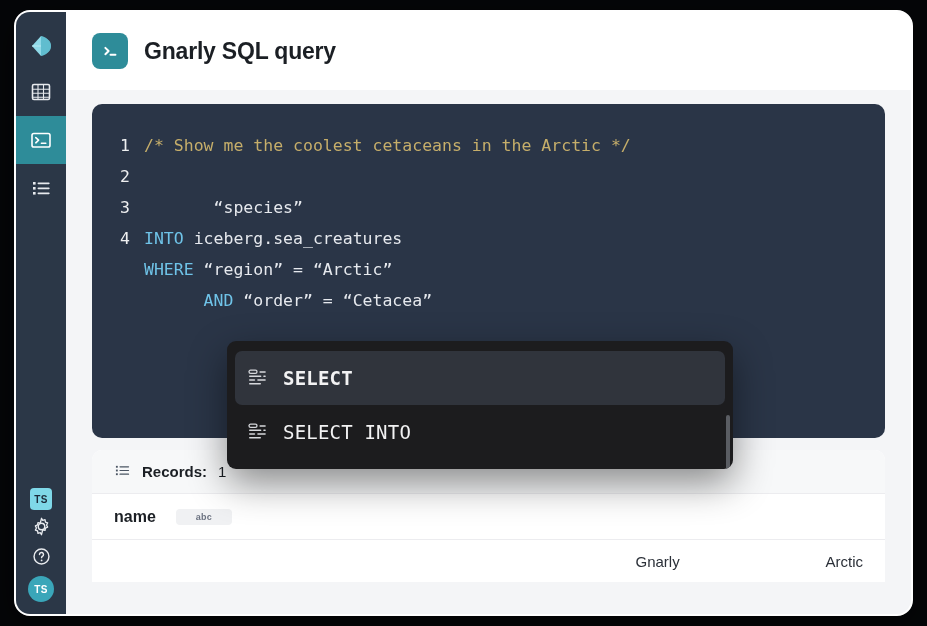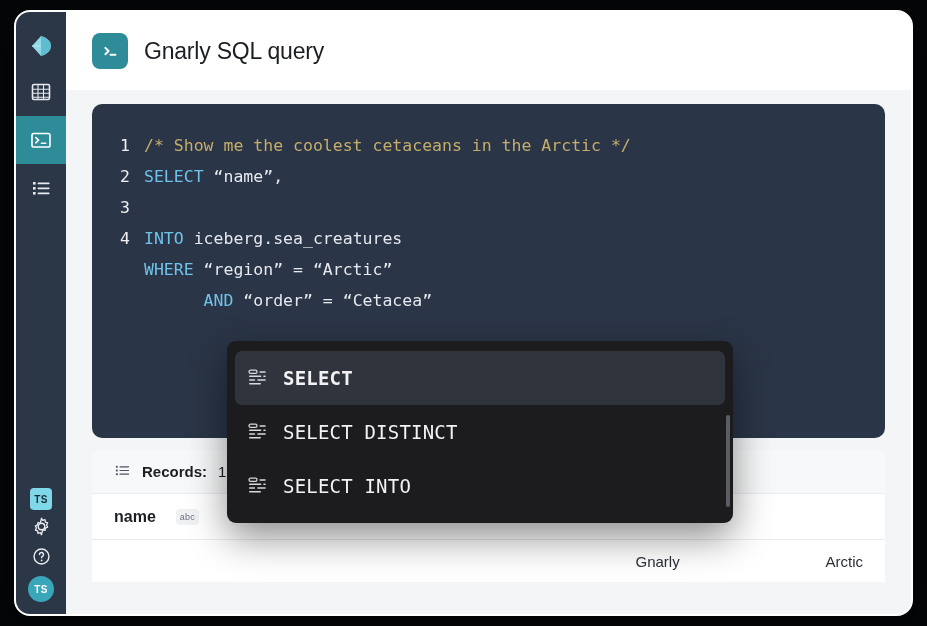--- a/index.html
+++ b/index.html
@@ -89,21 +89,21 @@
     flex: 0 0 78px;
   }
   .title-icon {
     width: 36px; height: 36px; border-radius: 8px;
     background: #2e8c99;
     display: flex; align-items: center; justify-content: center;
     margin-right: 16px;
   }
   .page-title {
     font-size: 23px;
-    font-weight: 400;
+    font-weight: 700;
     color: #1b1f24;
     letter-spacing: -0.2px;
   }
 
   .content {
     flex: 1;
     padding: 14px 26px 0 26px;
     position: relative;
     min-height: 0;
   }
@@ -207,22 +207,22 @@
   }
   .th {
     display: flex; align-items: center; gap: 9px;
     font-size: 16px; font-weight: 700; color: #1b1f24;
   }
   .col-1 { width: 190px; flex: 0 0 190px; gap: 20px; }
   .type-badge {
     background: #f0f1f3;
     color: #6b7280;
     font-size: 9px;
-    font-weight: 400;
-    padding: 3px 4px;
+    font-weight: 700;
+    padding: 3px 20px;
     border-radius: 4px;
     letter-spacing: .2px;
     text-align: center;
   }
   .table-row {
     display: flex;
     height: 42px;
     align-items: center;
     padding: 0 22px;
     font-size: 15px;
@@ -316,22 +316,22 @@
         </svg>
       </div>
       <div class="page-title">Gnarly SQL query</div>
     </div>
 
     <div class="content">
 
       <div class="editor">
         <div id="code-lines">
             <div class="code-line"><span class="gutter">1</span><span class="code-text"><span class="tok-comment">/* Show me the coolest cetaceans in the Arctic */</span></span></div>
-            <div class="code-line"><span class="gutter">2</span><span class="code-text"><span class="tok-kw">SELECT</span><span class="tok-plain"> “name”,</span></span></div>
-            <div class="code-line"><span class="gutter">3</span></div>
+            <div class="code-line"><span class="gutter">2</span></div>
+            <div class="code-line"><span class="gutter">3</span><span class="code-text"><span class="tok-plain">       “species”</span></span></div>
             <div class="code-line"><span class="gutter">4</span><span class="code-text"><span class="tok-kw">INTO</span><span class="tok-plain"> iceberg.sea_creatures</span></span></div>
             <div class="code-line"><span class="gutter"></span><span class="code-text"><span class="tok-kw">WHERE</span><span class="tok-plain"> “region” = “Arctic”</span></span></div>
             <div class="code-line"><span class="gutter"></span><span class="code-text"><span class="tok-plain">      </span><span class="tok-kw">AND</span><span class="tok-plain"> “order” = “Cetacea”</span></span></div>
           </div>
       </div>
 
       <div class="autocomplete">
         <div id="ac-items">
             <div class="ac-item selected">
               <span style="display: flex;">
@@ -352,34 +352,20 @@
                 <svg width="22" height="22" viewBox="0 0 22 22">
                   <rect x="2" y="3.2" width="8" height="3.2" rx="1.6" fill="none" stroke="#d6d8dc" stroke-width="1.3"></rect>
                   <rect x="12.4" y="4.2" width="6.4" height="1.5" rx="0.75" fill="#d6d8dc"></rect>
                   <rect x="2" y="8.4" width="12.4" height="1.5" rx="0.75" fill="#d6d8dc"></rect>
                   <rect x="16.2" y="8.4" width="2.6" height="1.5" rx="0.75" fill="#d6d8dc"></rect>
                   <rect x="2" y="12.2" width="6.2" height="1.5" rx="0.75" fill="#d6d8dc"></rect>
                   <rect x="10.2" y="12.2" width="8.6" height="1.5" rx="0.75" fill="#d6d8dc"></rect>
                   <rect x="2" y="16" width="12" height="1.5" rx="0.75" fill="#d6d8dc"></rect>
                 </svg>
               </span>
-              <span>SELECT DISTINCT</span>
-            </div>
-            <div class="ac-item">
-              <span style="display: flex;">
-                <svg width="22" height="22" viewBox="0 0 22 22">
-                  <rect x="2" y="3.2" width="8" height="3.2" rx="1.6" fill="none" stroke="#d6d8dc" stroke-width="1.3"></rect>
-                  <rect x="12.4" y="4.2" width="6.4" height="1.5" rx="0.75" fill="#d6d8dc"></rect>
-                  <rect x="2" y="8.4" width="12.4" height="1.5" rx="0.75" fill="#d6d8dc"></rect>
-                  <rect x="16.2" y="8.4" width="2.6" height="1.5" rx="0.75" fill="#d6d8dc"></rect>
-                  <rect x="2" y="12.2" width="6.2" height="1.5" rx="0.75" fill="#d6d8dc"></rect>
-                  <rect x="10.2" y="12.2" width="8.6" height="1.5" rx="0.75" fill="#d6d8dc"></rect>
-                  <rect x="2" y="16" width="12" height="1.5" rx="0.75" fill="#d6d8dc"></rect>
-                </svg>
-              </span>
               <span>SELECT INTO</span>
             </div>
           </div>
         <div class="ac-scroll"></div>
       </div>
 
       <div class="results">
 
         <div class="records-bar">
           <span>

